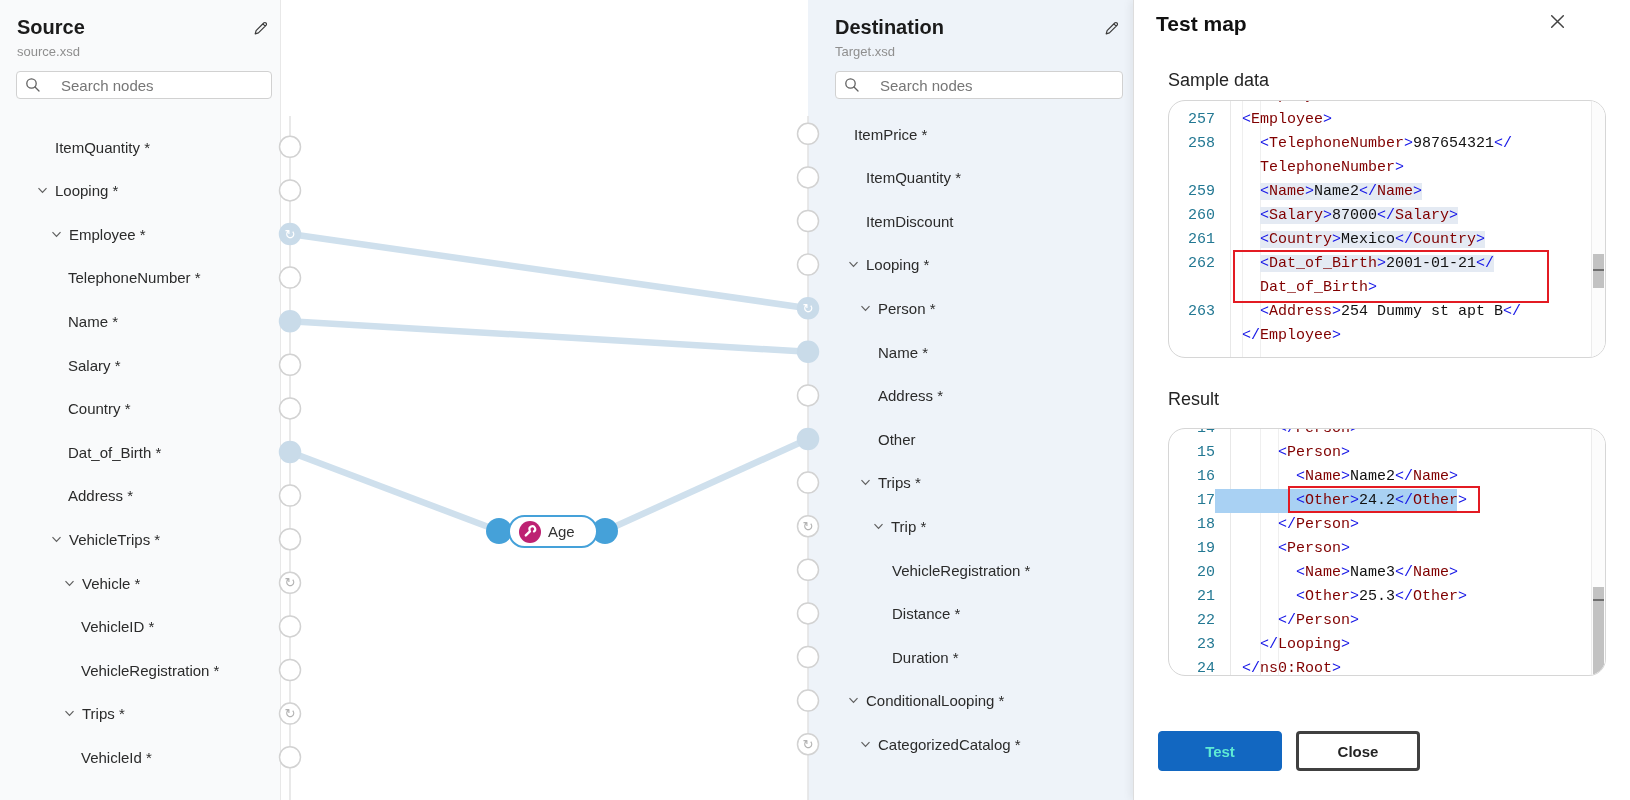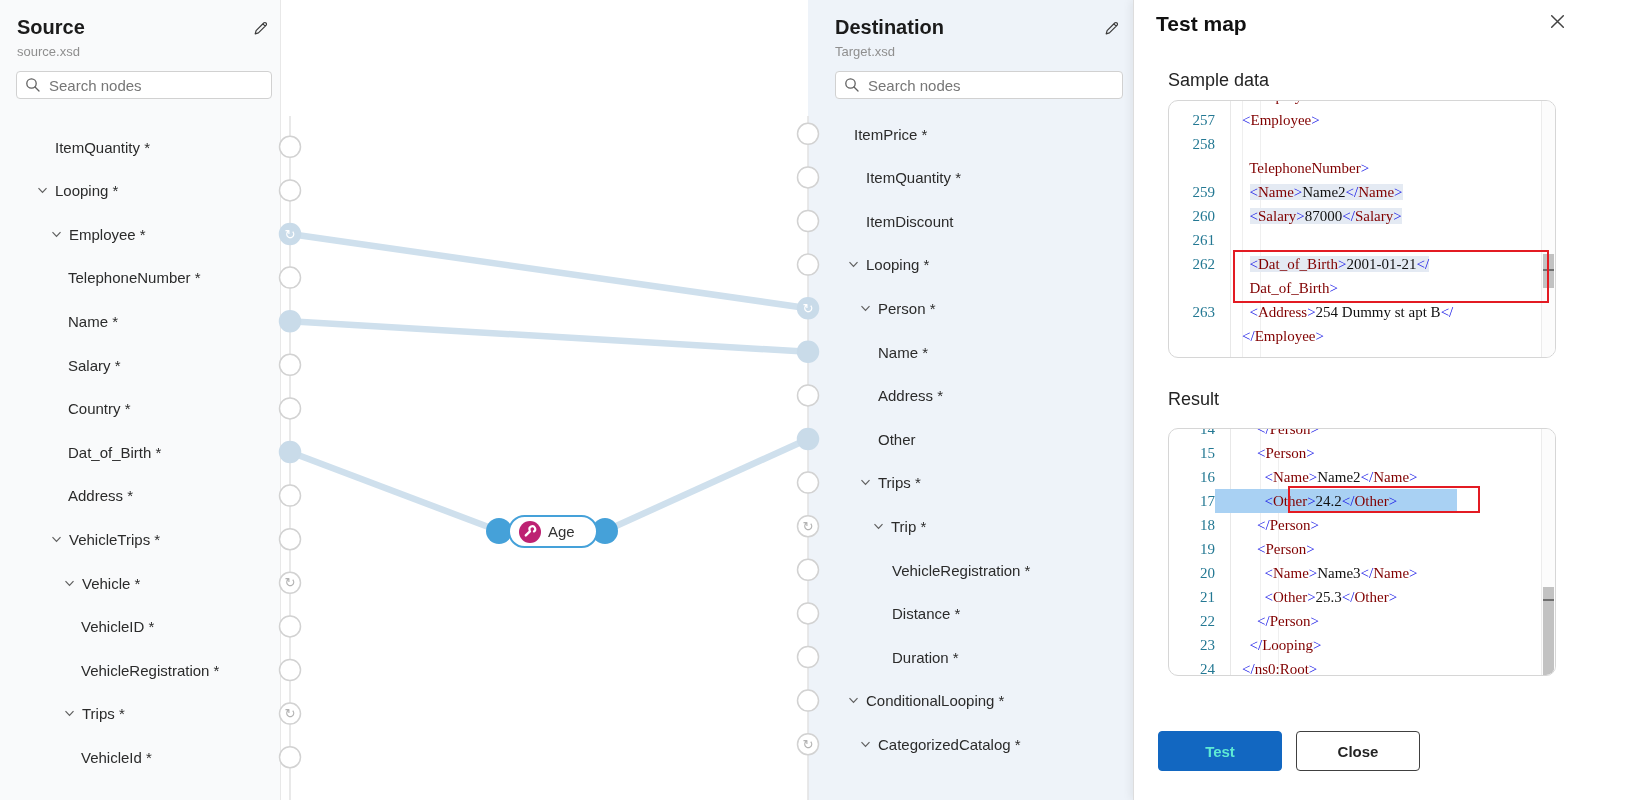--- a/index.html
+++ b/index.html
@@ -7,56 +7,56 @@
   body{position:relative;font-family:"Liberation Sans",sans-serif;background:#fff;color:#242424}
 
   
   .src-panel{position:absolute;left:0;top:0;width:281px;height:800px;background:#f9fafb;border-right:1px solid #e8e8e8;z-index:1}
   .dst-panel{position:absolute;left:808px;top:0;width:325px;height:800px;background:#eef3f9;z-index:1}
   .test-panel{position:absolute;left:1133px;top:0;width:497px;height:800px;background:#fff;border-left:1px solid #ddd;box-shadow:-3px 0 8px rgba(0,0,0,.06);z-index:10}
 
   .panel-title{position:absolute;font-size:20px;font-weight:600;color:#1b1b1b}
   .panel-sub{position:absolute;font-size:13px;color:#8f8f8f}
   .icon-btn{position:absolute;width:22px;height:22px;background:none;border:none;cursor:pointer;display:flex;align-items:center;justify-content:center}
-  .search-box{position:absolute;height:28px;background:#fff;border:1px solid #d1d1d1;border-radius:4px;display:flex;align-items:center;gap:8px;padding:0 8px}
+  .search-box{position:absolute;height:28px;background:#fff;border:1px solid #d1d1d1;border-radius:4px;display:flex;align-items:center;gap:20px;padding:0 8px}
   .search-box input{border:none;outline:none;width:100%;font-size:15px;font-family:inherit;color:#242424;background:transparent}
   .search-box input::placeholder{color:#767676}
 
   
   .tree{position:absolute;left:0;right:0}
   .tree-row{position:absolute;height:44px;display:flex;align-items:center;gap:7px;font-size:15px;color:#2b2b2b;cursor:pointer;white-space:nowrap}
 
   
   .wires{position:absolute;left:0;top:0;z-index:5;pointer-events:none}
   .age-node{position:absolute;left:508px;top:515px;width:90px;height:33px;background:#fff;border:2px solid #45a1d9;border-radius:17px;display:flex;align-items:center;gap:7px;padding:14px 9px;z-index:6;cursor:pointer}
   .fn-icon{width:22px;height:22px;border-radius:50%;background:#bd2272;display:flex;align-items:center;justify-content:center;flex:0 0 22px}
   .fn-label{font-size:15px;color:#333}
 
   
   .tm-title{position:absolute;left:22px;top:12px;font-size:21px;font-weight:700;color:#111}
   .section-label{position:absolute;font-size:18px;color:#242424}
 
-  .code-block{position:absolute;left:34px;width:388px;background:#fff;border:1px solid #d6d6d6;border-radius:10px;overflow:hidden;font-family:Liberation Serif, serif;font-size:15px;line-height:24px;color:#111}
+  .code-block{position:absolute;left:34px;width:438px;background:#fff;border:1px solid #d6d6d6;border-radius:17px;overflow:hidden;font-family:Liberation Mono, monospace;font-size:15px;line-height:24px;color:#111}
   .gutter-sep{position:absolute;left:61px;top:0;bottom:0;width:1px;background:#e8e8e8}
   .guide{position:absolute;top:0;bottom:0;width:1px;background:#efefef}
   .code-lines{position:relative;z-index:1;margin-right:14px}
   .code-row{display:flex;height:24px;white-space:pre;position:relative}
   .code-row .num{flex:0 0 61px;text-align:right;padding-right:15px;color:#237893;position:relative;z-index:1}
   .code-row .code{padding-left:12px;position:relative;z-index:1}
   .pu{color:#1414e6}.tg{color:#800000}.tx{color:#111}
   .hl-gray{background:#e4eaf3}
   .sel-bg{position:absolute;left:46px;top:0;width:242px;height:24px;background:#a9d1f3;z-index:0}
   .red-box{position:absolute;border:2px solid #e31b23;z-index:3;pointer-events:none}
   .sb-lane{position:absolute;top:0;bottom:0;right:0;width:14px;border-left:1px solid #ececec;background:#fcfcfc;z-index:2}
   .sb-thumb{position:absolute;right:1px;width:11px;background:#c2c2c2;cursor:pointer}
   .thumb-line{position:absolute;left:0;right:0;height:2px;background:#6f6f6f}
 
   .btn{position:absolute;top:731px;height:40px;width:124px;border-radius:4px;font-size:15px;font-weight:600;font-family:inherit;display:flex;align-items:center;justify-content:center;cursor:pointer}
   .btn-primary{left:24px;background:#1267c1;border:1px solid #1267c1;color:#5eead4}
-  .btn-secondary{left:162px;background:#fff;border:1px solid #404040;color:#242424}
+  .btn-secondary{left:162px;background:#fff;border:3px solid #404040;color:#242424}
 </style>
 </head>
 <body>
 
 <div class="src-panel">
   <div class="panel-title" style="left:17px;top:16px">Source</div>
   <button class="icon-btn" style="right:8px;top:18px">
     <span>
       <svg width="18" height="18" viewBox="0 0 18 18">
           <path d="M3.2 14.8l0.9-3.2 7.6-7.6a1.6 1.6 0 0 1 2.3 2.3l-7.6 7.6-3.2 0.9z M10.9 4.8l2.3 2.3" fill="none" stroke="#3b3b3b" stroke-width="1.2" stroke-linejoin="round"></path>
@@ -314,25 +314,25 @@
 
   <div class="section-label" style="left:34px;top:70px">Sample data</div>
 
   <div class="code-block" id="sample-block" style="top:100px;height:258px">
     <div class="guide" style="left:73px"></div>
     <div class="guide" style="left:91px"></div>
     <div class="gutter-sep"></div>
     <div class="code-lines" id="sample-lines" style="margin-top:-17px">
         <div class="code-row"><span class="num"></span><span class="code"><span><span class="pu">&lt;/</span><span class="tg">Employee</span><span class="pu">&gt;</span></span></span></div>
         <div class="code-row"><span class="num">257</span><span class="code"><span><span class="pu">&lt;</span><span class="tg">Employee</span><span class="pu">&gt;</span></span></span></div>
-        <div class="code-row"><span class="num">258</span></div>
+        <div class="code-row"><span class="num">258</span><span class="code">  <span><span class="pu">&lt;</span><span class="tg">TelephoneNumber</span><span class="pu">&gt;</span><span class="tx">987654321</span><span class="pu">&lt;/</span></span></span></div>
         <div class="code-row"><span class="num"></span><span class="code">  <span><span class="tg">TelephoneNumber</span><span class="pu">&gt;</span></span></span></div>
         <div class="code-row"><span class="num">259</span><span class="code">  <span class="hl-gray"><span class="pu">&lt;</span><span class="tg">Name</span><span class="pu">&gt;</span><span class="tx">Name2</span><span class="pu">&lt;/</span><span class="tg">Name</span><span class="pu">&gt;</span></span></span></div>
         <div class="code-row"><span class="num">260</span><span class="code">  <span class="hl-gray"><span class="pu">&lt;</span><span class="tg">Salary</span><span class="pu">&gt;</span><span class="tx">87000</span><span class="pu">&lt;/</span><span class="tg">Salary</span><span class="pu">&gt;</span></span></span></div>
-        <div class="code-row"><span class="num">261</span></div>
+        <div class="code-row"><span class="num">261</span><span class="code">  <span class="hl-gray"><span class="pu">&lt;</span><span class="tg">Country</span><span class="pu">&gt;</span><span class="tx">Mexico</span><span class="pu">&lt;/</span><span class="tg">Country</span><span class="pu">&gt;</span></span></span></div>
         <div class="code-row"><span class="num">262</span><span class="code">  <span class="hl-gray"><span class="pu">&lt;</span><span class="tg">Dat_of_Birth</span><span class="pu">&gt;</span><span class="tx">2001-01-21</span><span class="pu">&lt;/</span></span></span></div>
         <div class="code-row"><span class="num"></span><span class="code">  <span><span class="tg">Dat_of_Birth</span><span class="pu">&gt;</span></span></span></div>
         <div class="code-row"><span class="num">263</span><span class="code">  <span><span class="pu">&lt;</span><span class="tg">Address</span><span class="pu">&gt;</span><span class="tx">254 Dummy st apt B</span><span class="pu">&lt;/</span></span></span></div>
         <div class="code-row"><span class="num"></span><span class="code"><span><span class="pu">&lt;/</span><span class="tg">Employee</span><span class="pu">&gt;</span></span></span></div>
       </div>
     <div class="red-box" style="left:64px;top:149px;width:316px;height:53px"></div>
     <div class="sb-lane">
       <div class="sb-thumb" style="top:153px;height:34px">
           <div class="thumb-line" style="top:15px"></div>
         </div>

